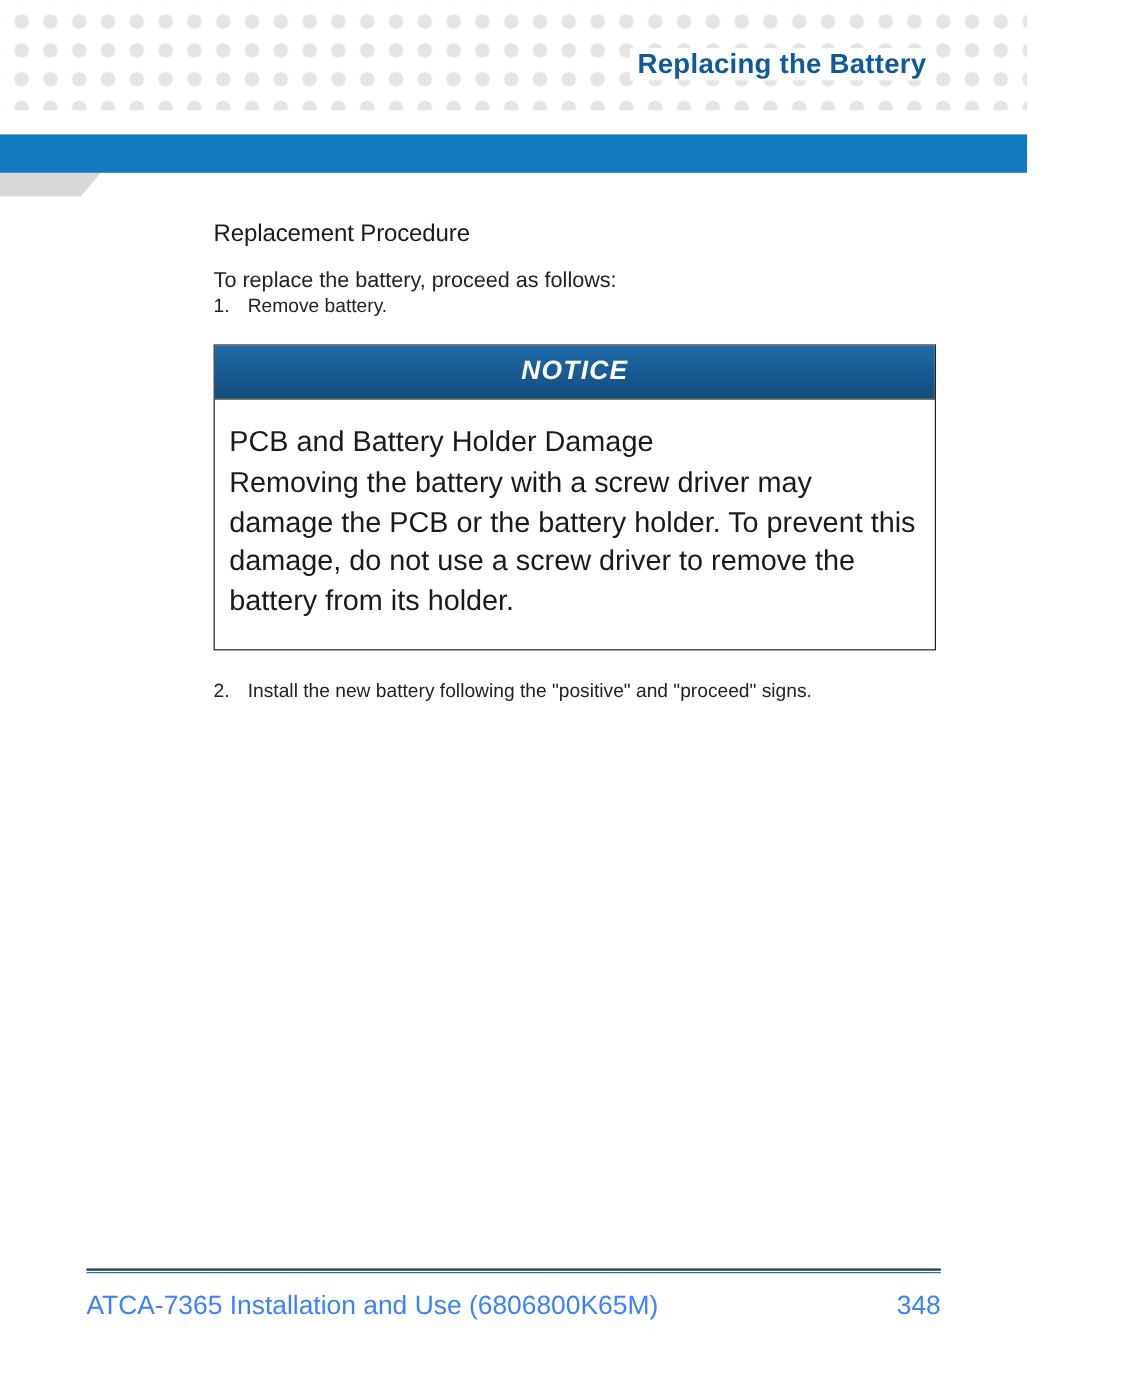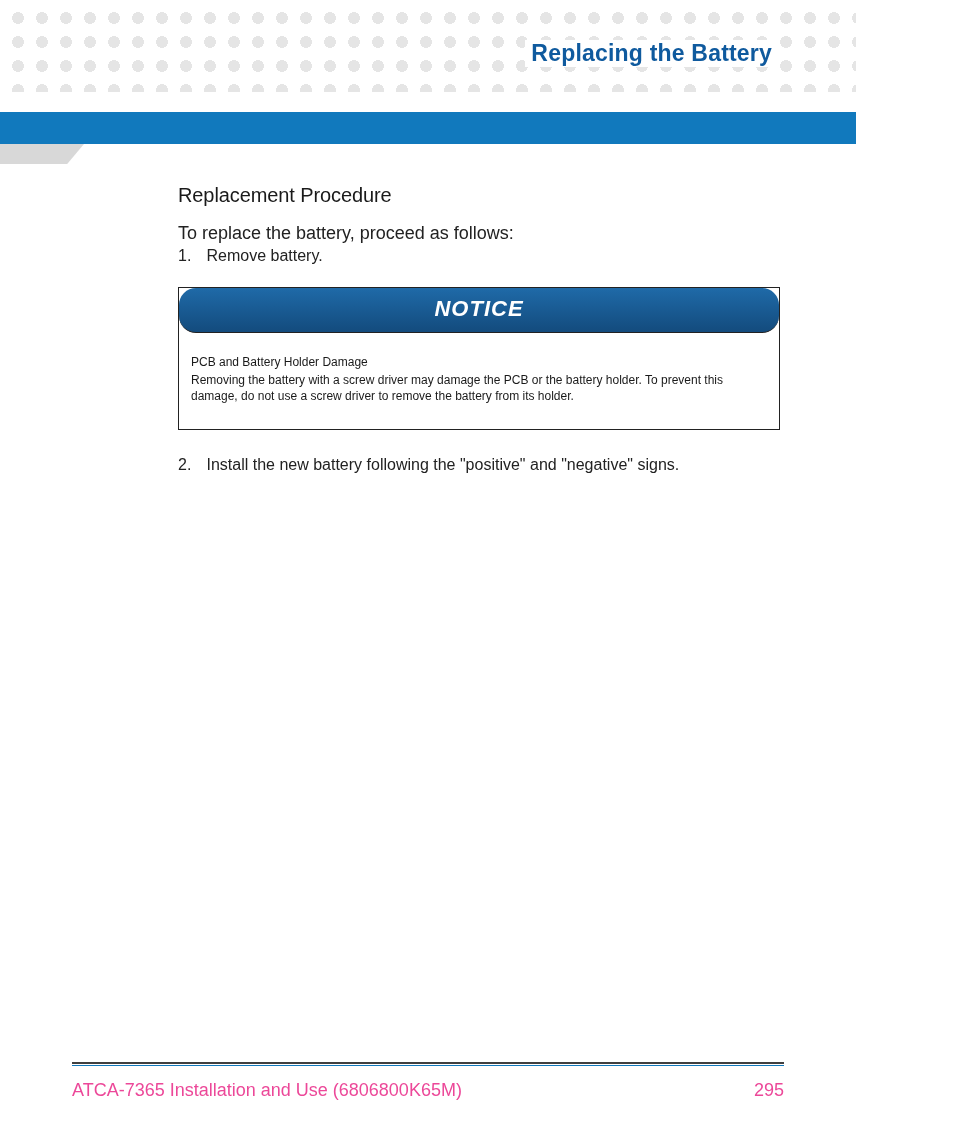--- a/index.html
+++ b/index.html
@@ -86,46 +86,44 @@
     background: #15548a;
     background: linear-gradient(#1f6aa8, #134b7d);
     color: #fff;
     text-align: center;
     font-style: italic;
     font-weight: 700;
     font-size: 22px;
     letter-spacing: 1px;
     padding: 8px 0 10px 0;
     border-bottom: 1px solid #222;
-    border-radius: 17px;
   }
   .notice-body {
-    padding: 10px 12px 24px 12px;
-    font-size: 12px;
+    padding: 20px 12px 24px 12px;
+    font-size: 24px;
     line-height: 1.35;
     color: #1a1a1a;
-    margin-top: 11px;
   }
   .notice-title-line { display: block; margin-bottom: 2px; }
 
   .footer {
     position: absolute;
     left: 72px;
     right: 72px;
     bottom: 44px;
   }
   .footer-rule-outer { height: 2px; background: #2a2a2a; opacity: 0.9; }
   .footer-rule-inner { height: 1px; background: #1179bd; margin-top: 1px; }
   .footer-row {
     display: flex;
     justify-content: space-between;
     align-items: flex-end;
     margin-top: 14px;
-    font-size: 18px;
-    color: #ec4899;
+    font-size: 22px;
+    color: #3b82f6;
   }
 </style>
 </head>
 <body>
 
 <div class="page">
 
   <div class="dots"></div>
 
   <div class="header-title">Replacing the Battery</div>
@@ -147,27 +145,27 @@
     <div class="notice-box">
       <div class="notice-head">NOTICE</div>
       <div class="notice-body">
         <span class="notice-title-line">PCB and Battery Holder Damage</span>
         <span>Removing the battery with a screw driver may damage the PCB or the battery holder. To prevent this damage, do not use a screw driver to remove the battery from its holder.</span>
       </div>
     </div>
 
     <div class="step">
       <span class="num">2.</span>
-      <span>Install the new battery following the "positive" and "negative" signs.</span>
+      <span>Install the new battery following the "positive" and "proceed" signs.</span>
     </div>
 
   </div>
 
   <div class="footer">
     <div class="footer-rule-outer"></div>
     <div class="footer-rule-inner"></div>
     <div class="footer-row">
       <span>ATCA-7365 Installation and Use (6806800K65M)</span>
-      <span>295</span>
+      <span>348</span>
     </div>
   </div>
 
 </div>
 
 </body></html>

